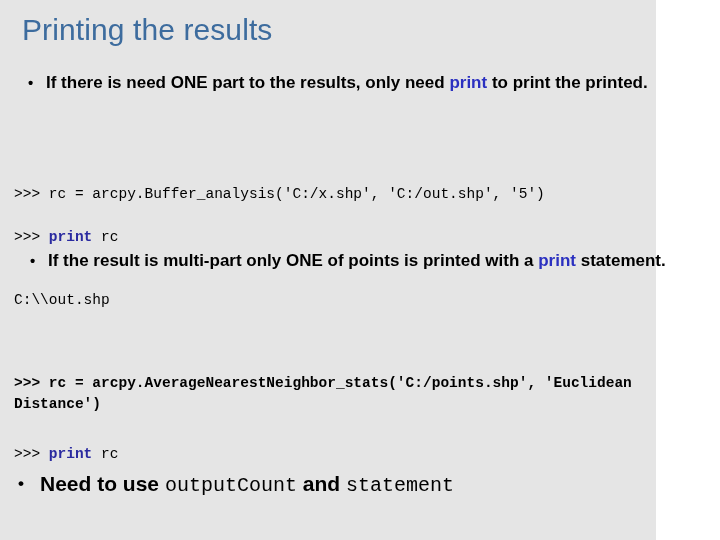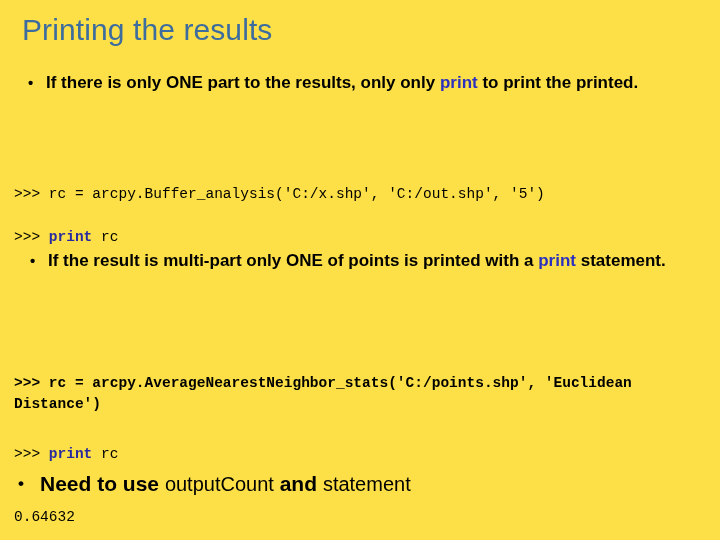--- a/index.html
+++ b/index.html
@@ -11,23 +11,23 @@
     width: 720px;
     height: 540px;
     overflow: hidden;
     font-family: "Liberation Sans", sans-serif;
     color: #000000;
     position: relative;
   }
 
   .slide {
     position: relative;
-    width: 720px;
+    width: 656px;
     height: 540px;
-    background: #fde047;
+    background: #e5e5e5;
     box-sizing: border-box;
   }
 
   
   .slide-title {
     position: absolute;
     left: 22px;
     top: 12px;
     font-size: 30px;
     line-height: 36px;
@@ -68,21 +68,21 @@
     line-height: 28px;
   }
   #bullet-three .dot { width: 22px; line-height: 28px; font-size: 17px; }
 
   .kw-print {
     color: #2b30c0;
     font-weight: 700;
   }
 
   .mono-inline {
-    font-family: Liberation Sans, sans-serif;
+    font-family: Liberation Mono, monospace;
     font-weight: 400;
     font-size: 20px;
     color: #000000;
   }
 
   
   .code {
     position: absolute;
     font-family: "Liberation Mono", "DejaVu Sans Mono", monospace;
     font-size: 14.5px;
@@ -105,43 +105,43 @@
 </style>
 </head>
 <body>
 
 <div class="slide">
 
   <div class="slide-title">Printing the results</div>
 
   <div class="bullet" id="bullet-one">
     <span class="dot">•</span>
-    <span class="btext"><span>If there is only ONE part to the results, only only </span><span class="kw-print">print</span><span> to print the printed.</span></span>
+    <span class="btext"><span>If there is need ONE part to the results, only need </span><span class="kw-print">print</span><span> to print the printed.</span></span>
   </div>
 
   <div class="code" id="code-one">
     <span class="line"><span>&gt;&gt;&gt; </span><span>rc = arcpy.Buffer_analysis('C:/x.shp', 'C:/out.shp', '5')</span></span>
   </div>
 
   <div class="code" id="code-two">
     <span class="line"><span>&gt;&gt;&gt; </span><span class="kw">print</span><span> rc</span></span>
+    <span class="line">C:\\out.shp</span>
   </div>
 
   <div class="bullet" id="bullet-two">
     <span class="dot">•</span>
     <span class="btext"><span>If the result is multi-part only ONE of points is printed with a </span><span class="kw-print">print</span><span> statement.</span></span>
   </div>
 
   <div class="code" id="code-three">
     <span class="line"><span>&gt;&gt;&gt; </span><span>rc = arcpy.AverageNearestNeighbor_stats('C:/points.shp', 'Euclidean Distance')</span></span>
   </div>
 
   <div class="code" id="code-four">
     <span class="line"><span>&gt;&gt;&gt; </span><span class="kw">print</span><span> rc</span></span>
-    <span class="line">0.64632</span>
   </div>
 
   <div class="bullet" id="bullet-three">
     <span class="dot">•</span>
     <span class="btext"><span>Need to use </span><span class="mono-inline">outputCount</span><span> and </span><span class="mono-inline">statement</span></span>
   </div>
 
 </div>
 
 </body></html>

